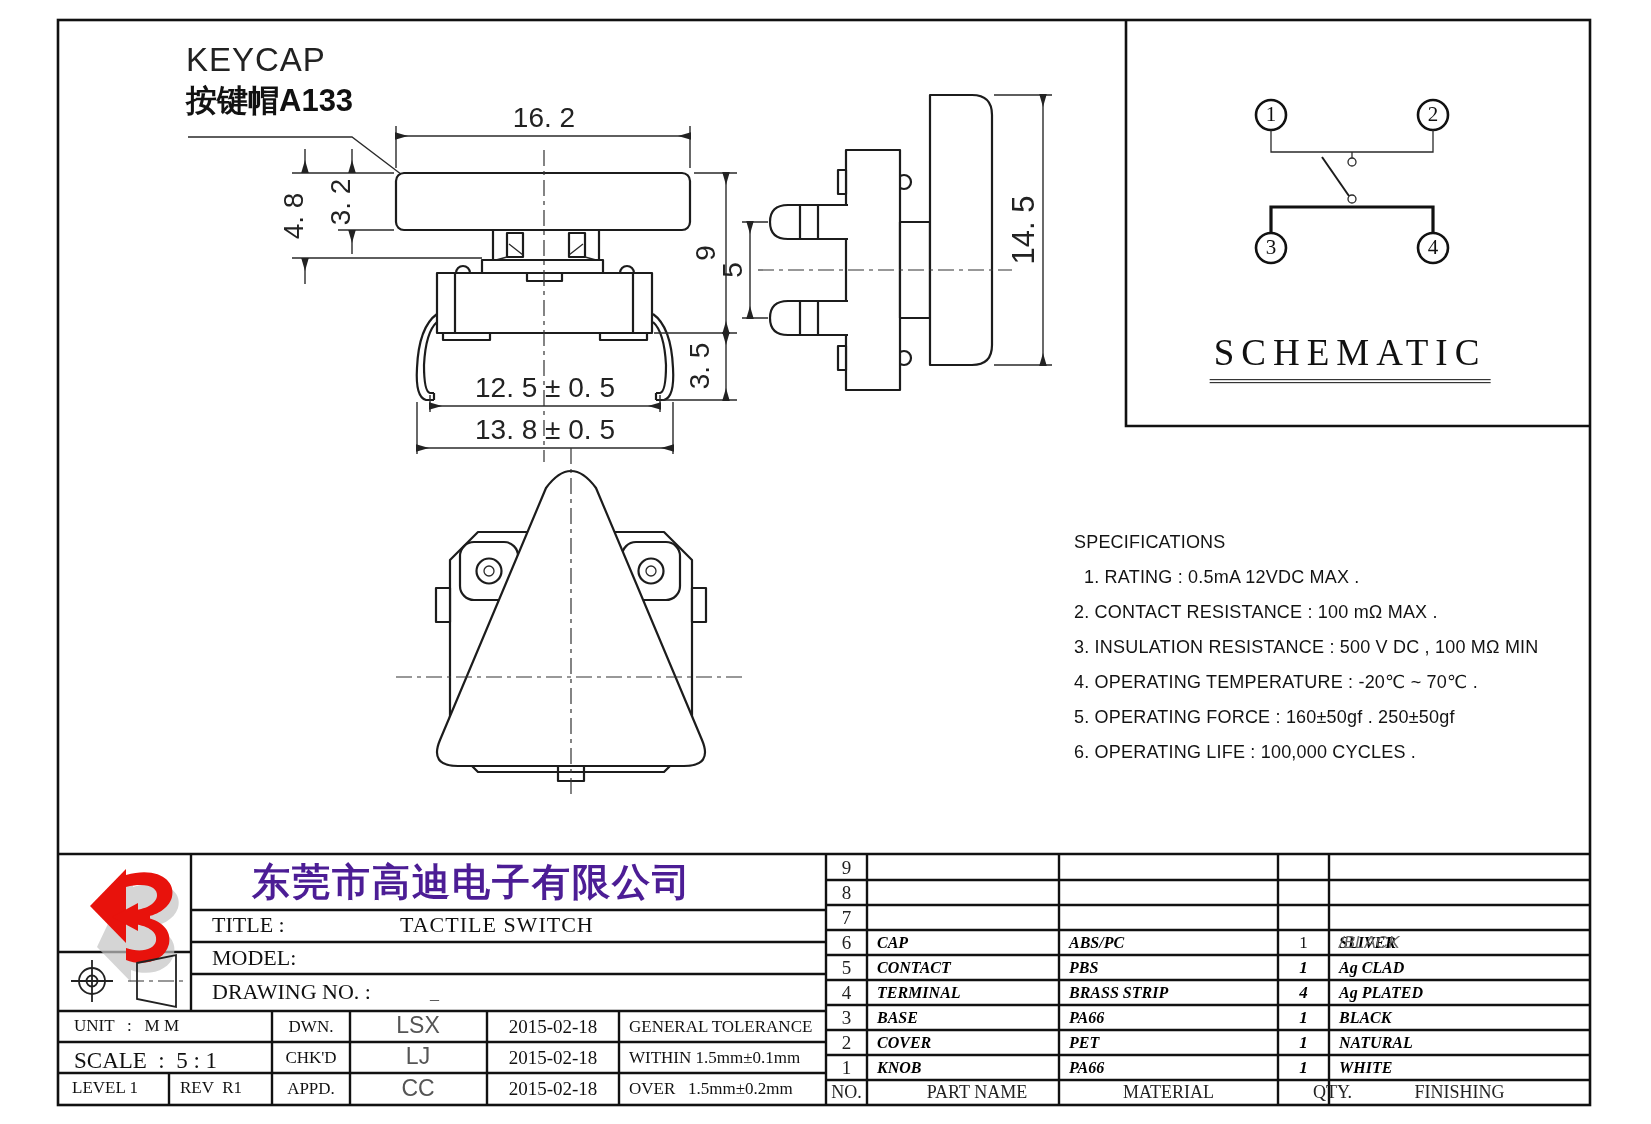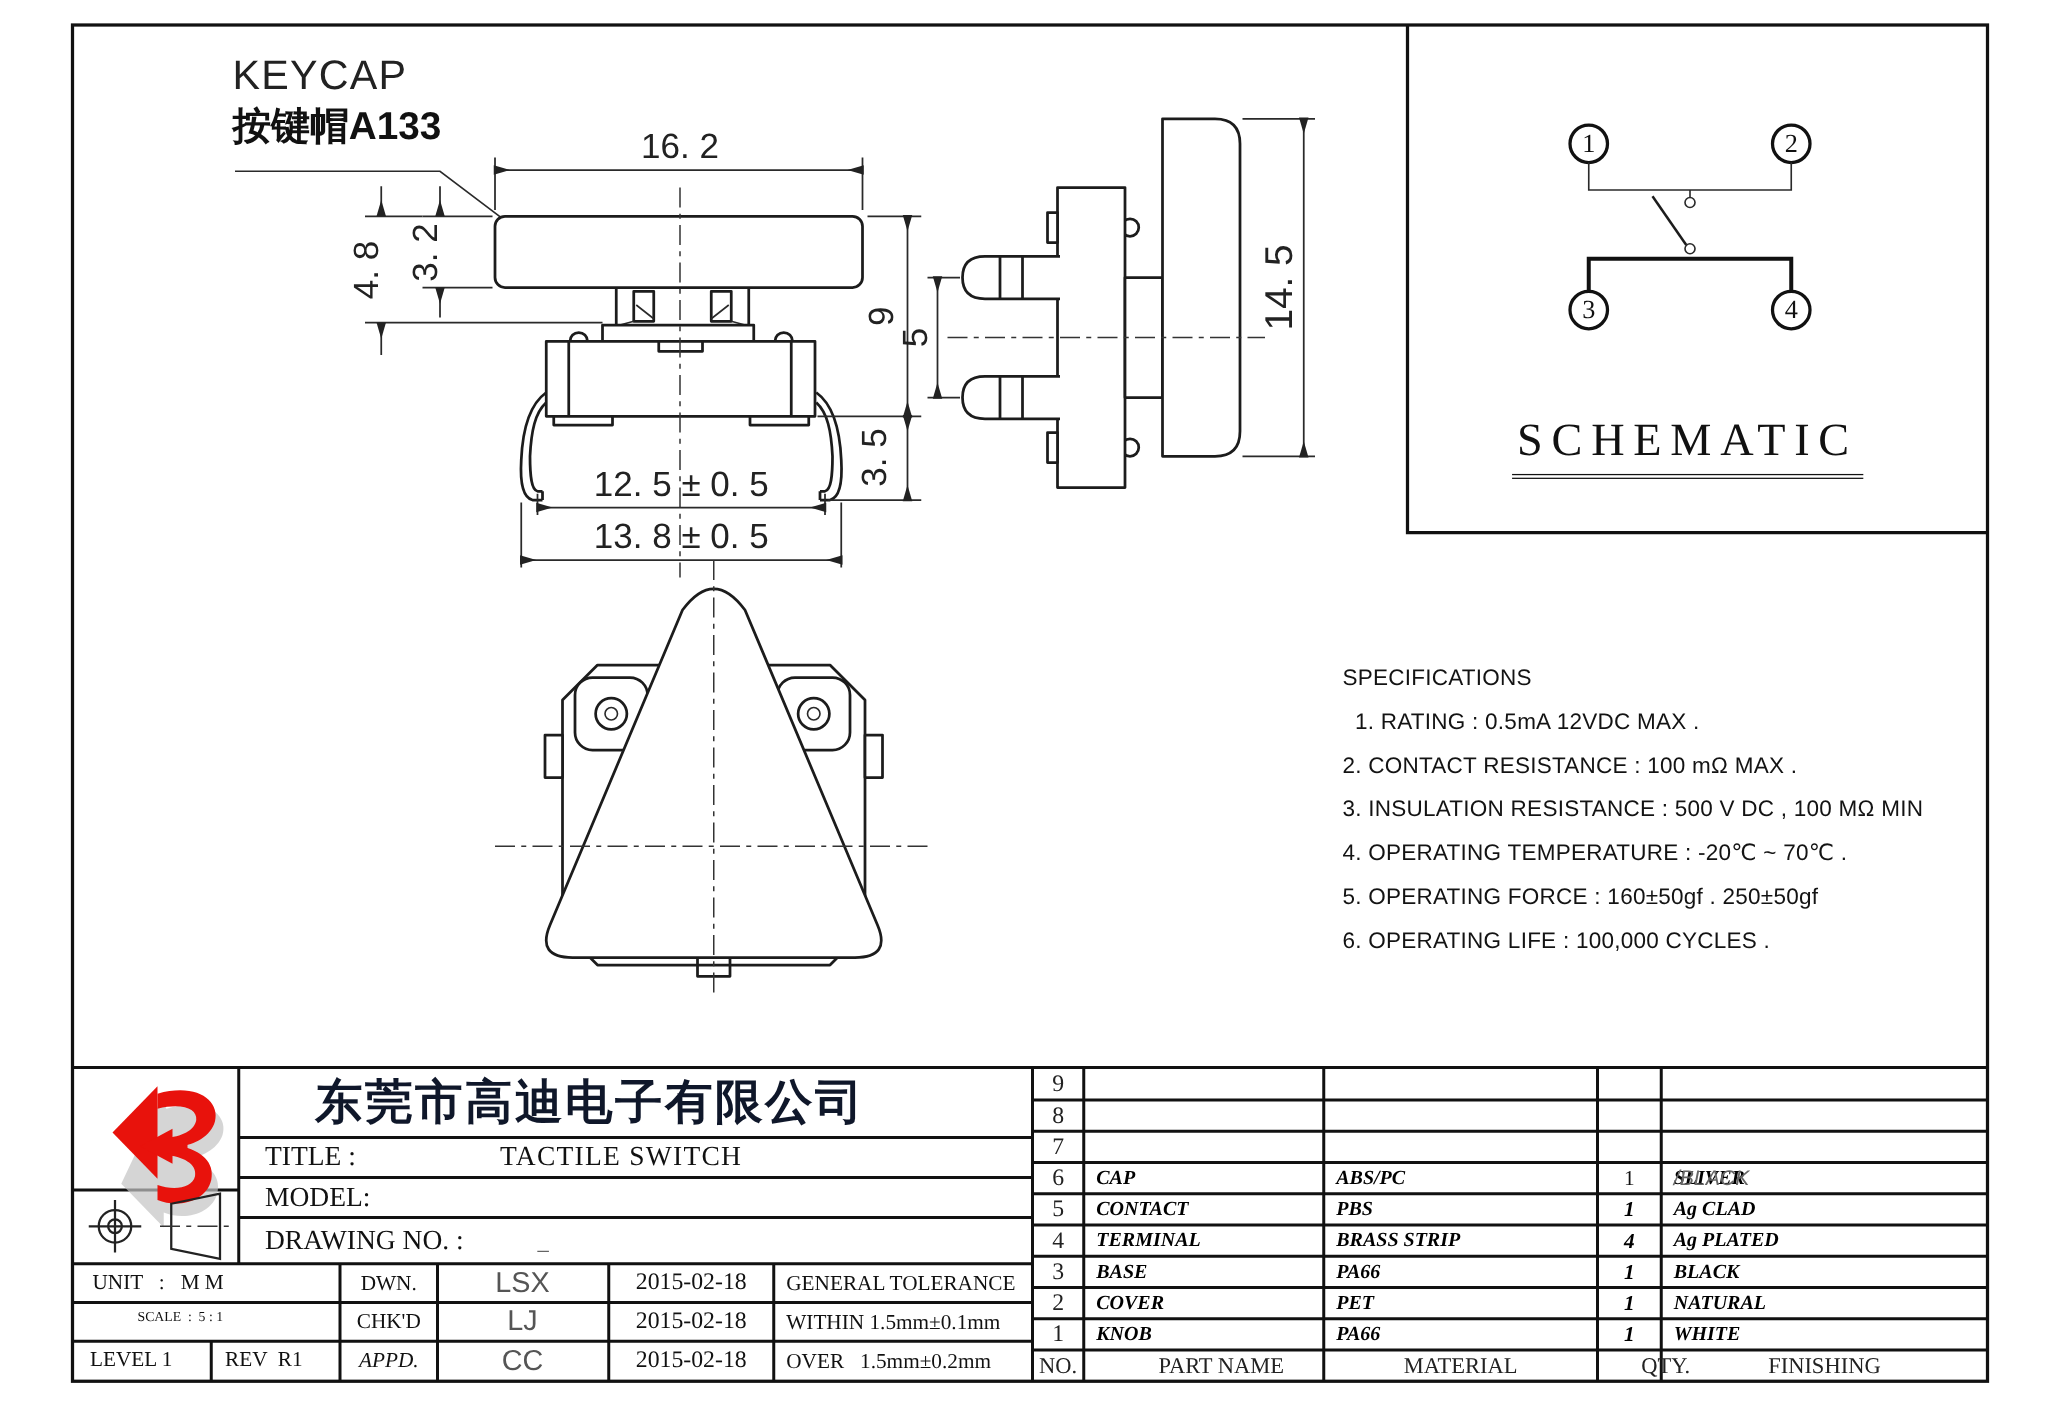--- a/index.html
+++ b/index.html
@@ -16,21 +16,21 @@
   .txt{position:absolute;white-space:pre;line-height:1.1;}
   .ctr{transform:translate(-50%,-50%);}
   .rot{transform:translate(-50%,-50%) rotate(-90deg);}
   .dim{font-size:28px;color:#222;}
   .cad{font-family:"Liberation Serif","DejaVu Serif",serif;color:#111;}
   .cadb{font-family:"Liberation Serif","DejaVu Serif",serif;font-weight:bold;color:#000;font-style:italic;}
   .spec{font-size:18px;color:#131313;letter-spacing:0.2px;}
   .sign{font-size:23px;color:#555;}
   .schem-title{font-family:"Liberation Serif","DejaVu Serif",serif;font-size:37px;letter-spacing:7px;
                color:#111;border-bottom:4px double #111;padding:0 4px 5px 4px;}
-  .company{font-size:38px;font-weight:bold;letter-spacing:2px;color:#0f172a;}
+  .company{font-size:38px;font-weight:bold;letter-spacing:2px;color:#4c1d95;}
   .keycap-en{font-size:33px;letter-spacing:1px;color:#222;}
   .keycap-cn{font-size:31px;font-weight:bold;color:#111;}
   .fin-alt{color:#666;font-weight:normal;font-family:"Liberation Sans","DejaVu Sans",sans-serif;font-size:17px;}
   .prow{position:absolute;left:826px;width:764px;height:25px;line-height:25px;}
   .prow span{position:absolute;top:0;height:25px;}
   .pr-no{left:0;width:41px;text-align:center;font-family:"Liberation Serif",serif;font-size:19px;color:#222;}
   .pr-part{left:51px;font-size:16px;}
   .pr-mat{left:243px;font-size:16px;}
   .pr-qty{left:452px;width:51px;text-align:center;font-size:17px;}
   .pr-fin{left:513px;font-size:16px;}
@@ -237,29 +237,29 @@
   <div class="txt cad" style="left:212px;top:946px;font-size:22px;">MODEL:</div>
   <div class="txt cad" style="left:212px;top:980px;font-size:22px;">DRAWING NO. :</div>
   <div class="txt cad" style="left:430px;top:984px;font-size:18px;color:#555;">_</div>
 
   <div class="txt cad" style="left:74px;top:1017px;font-size:17px;">UNIT   :   M M</div>
   <div class="txt cad ctr" style="left:311px;top:1027px;font-size:17px;">DWN.</div>
   <div class="txt sign ctr" style="left:418px;top:1026px;">LSX</div>
   <div class="txt cad ctr" style="left:553px;top:1027px;font-size:19px;">2015-02-18</div>
   <div class="txt cad" style="left:629px;top:1018px;font-size:17px;">GENERAL TOLERANCE</div>
 
-  <div class="txt cad" style="left:74px;top:1048px;font-size:11px;margin-left:36px;">SCALE  :  5 : 1</div>
+  <div class="txt cad" style="left:74px;top:1048px;font-size:23px;">SCALE  :  5 : 1</div>
   <div class="txt cad ctr" style="left:311px;top:1058px;font-size:17px;">CHK'D</div>
   <div class="txt sign ctr" style="left:418px;top:1057px;">LJ</div>
   <div class="txt cad ctr" style="left:553px;top:1058px;font-size:19px;">2015-02-18</div>
   <div class="txt cad" style="left:629px;top:1049px;font-size:17px;">WITHIN 1.5mm±0.1mm</div>
 
   <div class="txt cad" style="left:72px;top:1079px;font-size:17px;">LEVEL 1</div>
   <div class="txt cad" style="left:180px;top:1079px;font-size:17px;">REV  R1</div>
-  <div class="txt cad ctr" style="left:311px;top:1089px;font-size:17px;font-style:italic;">APPD.</div>
+  <div class="txt cad ctr" style="left:311px;top:1089px;font-size:17px;">APPD.</div>
   <div class="txt sign ctr" style="left:418px;top:1089px;">CC</div>
   <div class="txt cad ctr" style="left:553px;top:1089px;font-size:19px;">2015-02-18</div>
   <div class="txt cad" style="left:629px;top:1080px;font-size:17px;">OVER   1.5mm±0.2mm</div>
 
   <div class="prow" style="top:855px;">
     <span class="pr-no">9</span>
   </div>
   <div class="prow" style="top:880px;">
     <span class="pr-no">8</span>
   </div>

